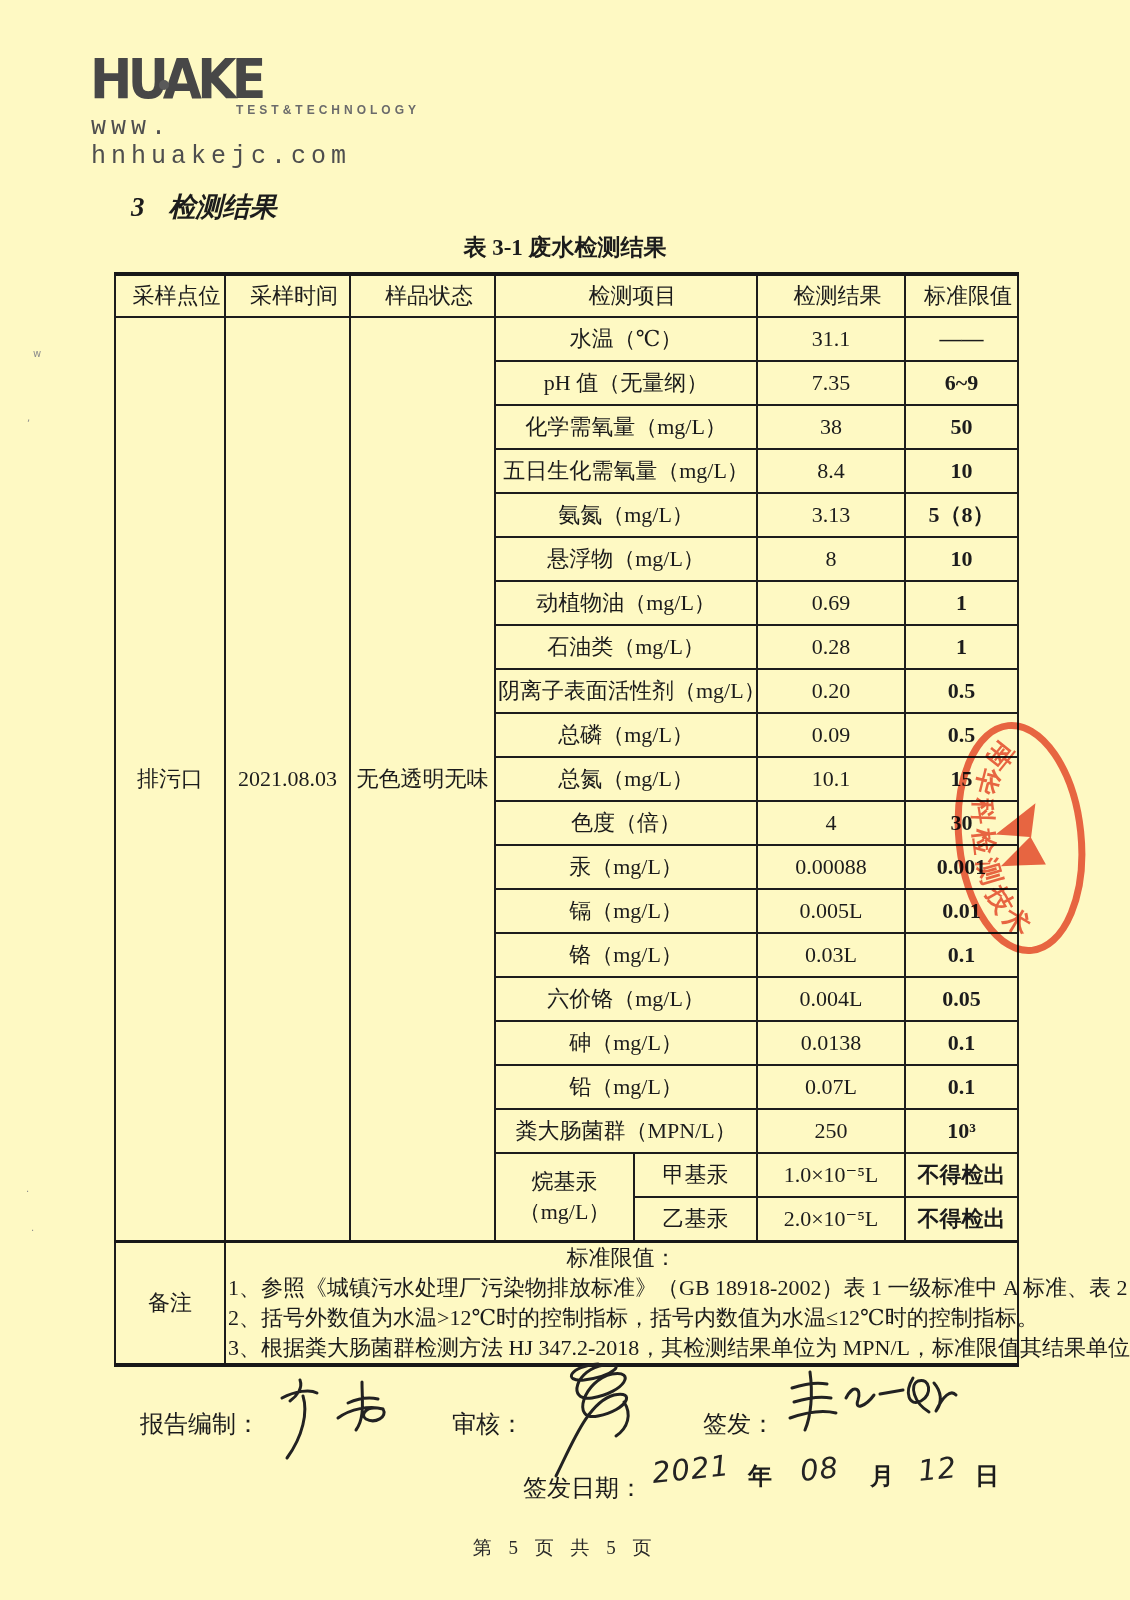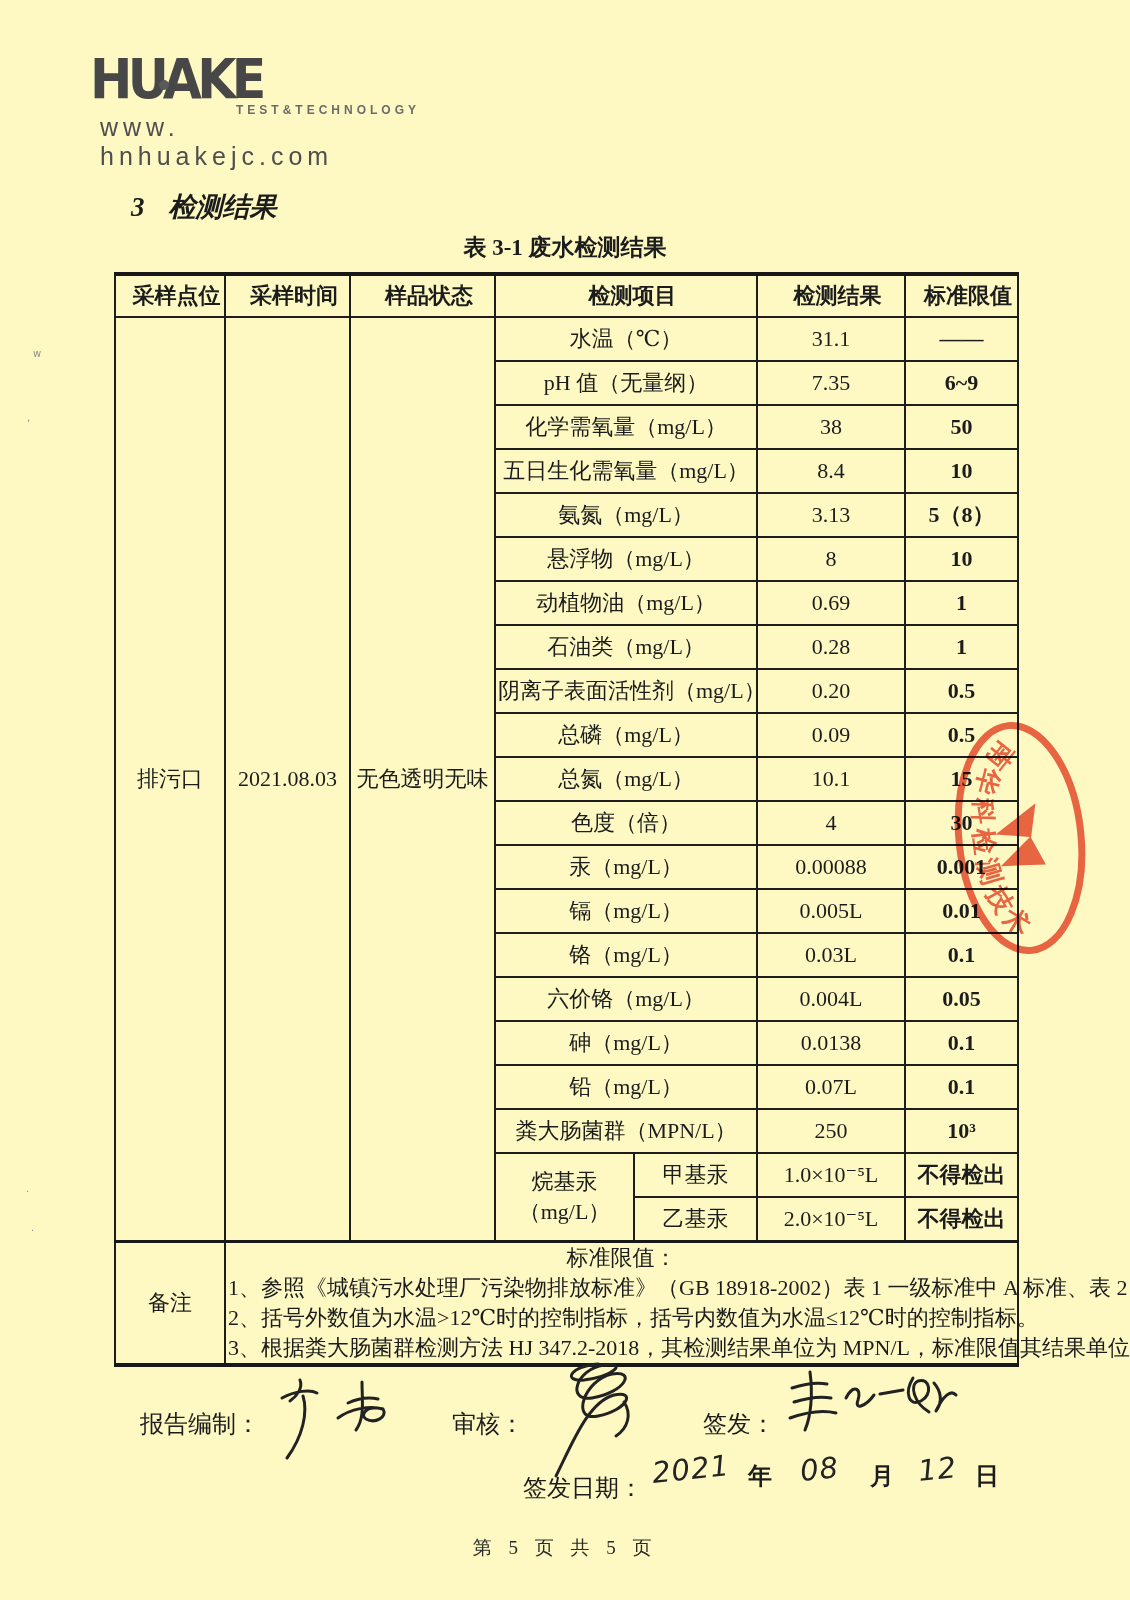--- a/index.html
+++ b/index.html
@@ -19,39 +19,39 @@
   .logo-dot { position:absolute; left:69px; top:27px; width:10px; height:10px; border-radius:50%; background:#5a5a5a; }
   .logo-cn {
     position:absolute; left:142px; top:2px; font-family:"DejaVu Sans","Liberation Sans",sans-serif;
     font-size:42px; line-height:46px; letter-spacing:7px; color:#585858; font-weight:600;
   }
   .logo-sub {
     position:absolute; left:146px; top:50px; font-family:Liberation Sans, sans-serif;
     font-size:12px; letter-spacing:4px; color:#6b6b6b; font-weight:600;
   }
   .website {
-    position:absolute; left:10px; top:60px; font-family:Liberation Sans, sans-serif;
+    position:absolute; left:1px; top:60px; font-family:Liberation Mono, monospace;
     font-size:25px; letter-spacing:5px; color:#4e4e4e; font-weight:500;
   }
   .doc-number { position:absolute; left:91px; top:144px; font-size:23px; color:#181818; }
   
   .section-heading { position:absolute; left:131px; top:189px; font-size:27px; font-weight:bold;font-style:italic; }
   .section-heading .num { margin-right:24px; }
   .table-caption { position:absolute; left:0; top:232px; width:1130px; text-align:center; font-size:23px; font-weight:bold; }
   
   table.results {
     position:absolute; left:114px; top:272px; width:903px;
     border-collapse:collapse; table-layout:fixed;
     border-top:4px solid #181818; border-bottom:4px solid #181818;
   }
   table.results th, table.results td {
     border:2px solid #1d1d1d; text-align:center; vertical-align:middle;
     font-size:22px; padding:0 2px;
   }
-  table.results th { height:43px; font-weight:bold;padding-left:15px; }
+  table.results th { height:43px; font-weight:normal;padding-left:15px; }
   table.results tbody td { height:44px; }
   td.item { font-size:21px; white-space:nowrap; }
   td.group-cell { white-space:pre-line; font-size:21px; }
   td.limit { font-weight:bold; }
   tr.notes-row td { border-top:3px solid #181818; }
   td.notes-cell {
     height:124px; text-align:left; vertical-align:middle;
     font-size:20.5px; line-height:30px; padding:6px 8px 6px 12px; white-space:nowrap;
   }
   

